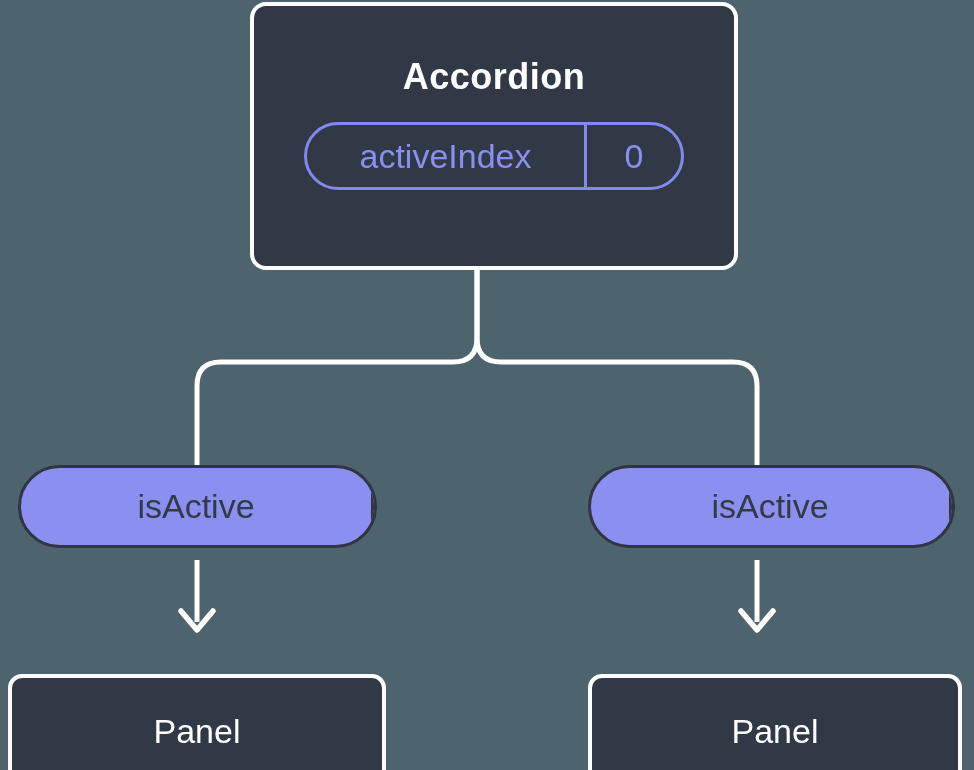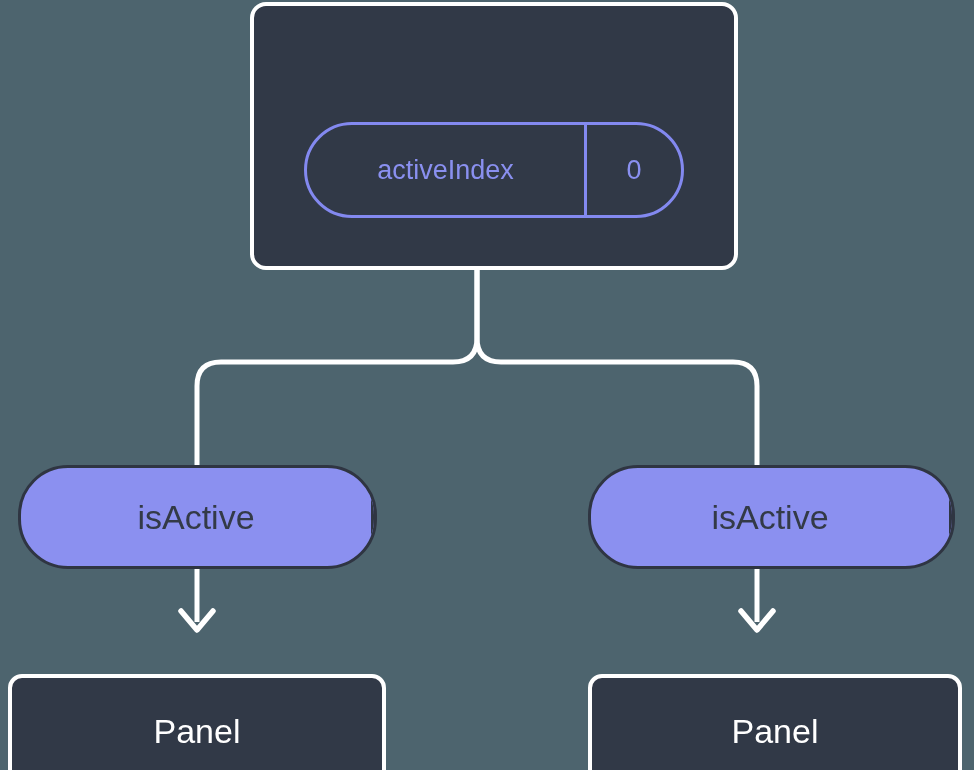--- a/index.html
+++ b/index.html
@@ -36,42 +36,42 @@
     position: absolute; left: 0; top: 50px;
     width: 100%;
     text-align: center;
     font-size: 36px; font-weight: 600;
     letter-spacing: 0.5px;
     color: #ffffff;
   }
   .prop-pill {
     position: absolute; top: 116px; left: 50%;
     transform: translateX(-50%);
-    width: 380px; height: 96px;
+    width: 380px; height: 68px;
     box-sizing: border-box;
     border: 3px solid #8389f0;
     border-radius: 48px;
     display: flex;
     overflow: hidden;
     color: #8a90f0;
-    font-size: 27px;
+    font-size: 34px;
     justify-content: space-between;
   }
   .prop-pill .seg-name {
     flex: 1;
     display: flex; align-items: center; justify-content: center;
   }
   .prop-pill .seg-divider { width: 3px; background: #8389f0; }
   .prop-pill .seg-value {
     width: 94px;
     display: flex; align-items: center; justify-content: center;
   }
   
   .state-pill {
-    position: absolute; top: 465px; height: 104px;
+    position: absolute; top: 465px; height: 83px;
     box-sizing: border-box;
     background: #8b90f0;
     border: 3px solid #2f3542;
     border-radius: 50px;
     display: flex;
     overflow: hidden;
     color: #333a47;
     font-size: 34px;
   }
   .state-pill .seg-name {
@@ -108,20 +108,21 @@
       <path d="M197,560 L197,622"></path>
       <path d="M757,560 L757,622"></path>
     </g>
     <g stroke="#ffffff" stroke-width="5.5" fill="none" stroke-linecap="round" stroke-linejoin="round">
       <path d="M181,611 L197,630 L213,611"></path>
       <path d="M741,611 L757,630 L773,611"></path>
     </g>
   </svg>
 
   <div class="node root-node">
+    <div class="root-title">Accordion</div>
     <div class="prop-pill">
       <div class="seg-name">activeIndex</div>
       <div class="seg-divider"></div>
       <div class="seg-value">0</div>
     </div>
   </div>
 
   <div class="state-pill state-pill-left">
     <div class="seg-name">isActive</div>
     <div class="seg-divider"></div>

